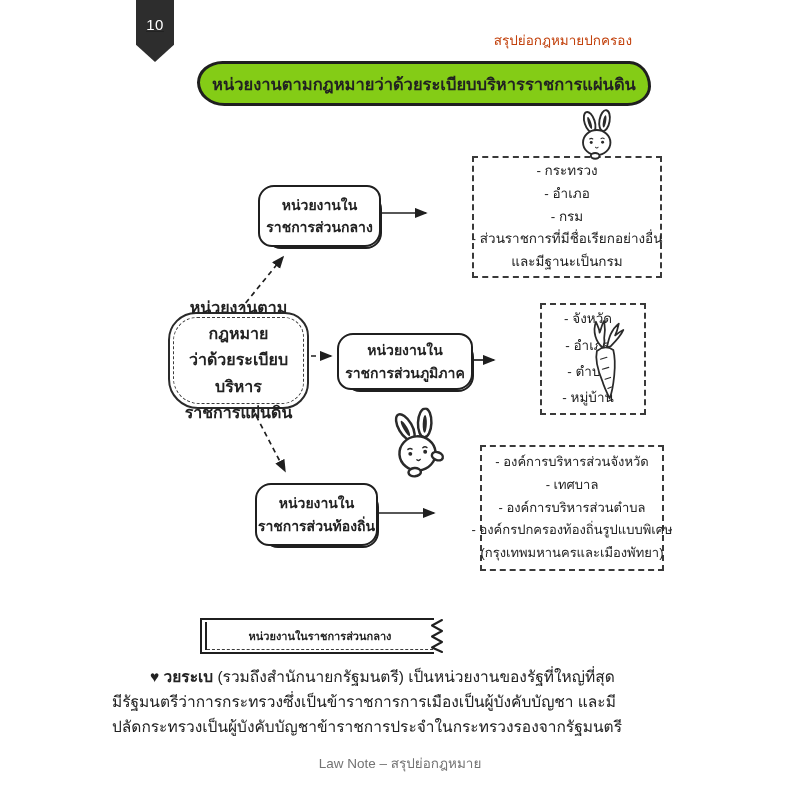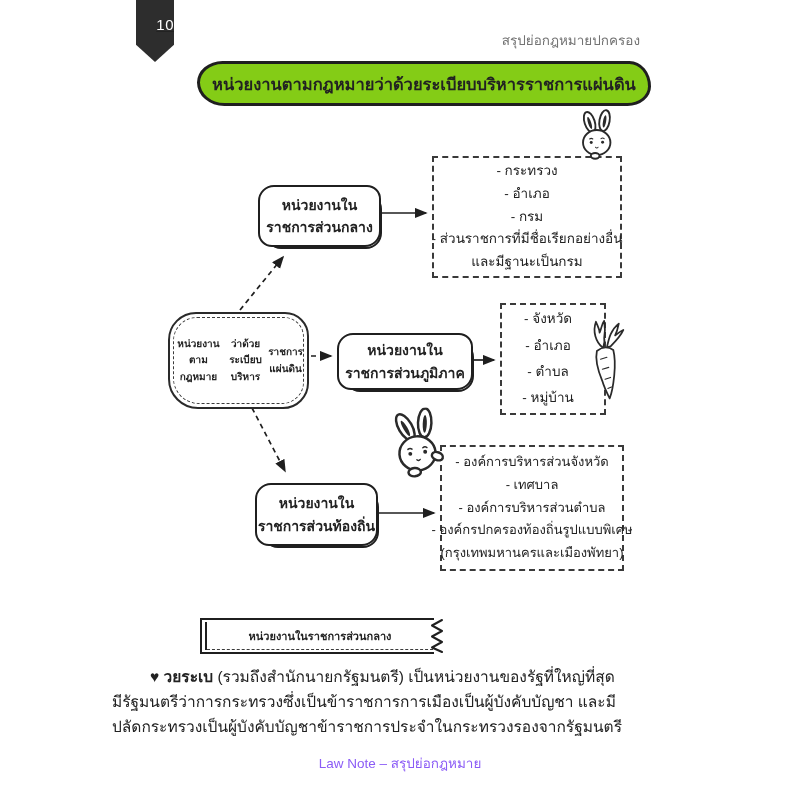--- a/index.html
+++ b/index.html
@@ -2,56 +2,56 @@
 <html><head>
 <meta charset="utf-8">
 <style>
   html,body{margin:0;padding:0;background:#e8e8e8;}
   .page{position:relative;width:800px;height:800px;background:#ffffff;overflow:hidden;
         font-family:"Liberation Sans",sans-serif;color:#222;}
 
   
   .tab{position:absolute;left:136px;top:0;width:38px;height:62px;background:#2d2d2d;
        clip-path:polygon(0 0,100% 0,100% 72%,50% 100%,0 72%);
-       display:flex;justify-content:flex-end;align-items:flex-start;text-decoration:underline;}
+       display:flex;justify-content:center;align-items:flex-start;text-decoration:underline;}
   .tab span{color:#fff;font-size:15px;margin-top:16px;letter-spacing:.5px;}
 
-  .hdr-right{position:absolute;top:29px;right:160px;font-size:13.5px;color:#737373;margin-left:28px;}
+  .hdr-right{position:absolute;top:29px;right:168px;font-size:13.5px;color:#c2410c;margin-left:28px;}
 
   
   .title-bubble{position:absolute;left:197px;top:61px;width:448px;height:39px;
       border:3px solid #1f1f1f;border-radius:26px 22px 24px 28px / 22px 26px 20px 24px;
       display:flex;align-items:center;justify-content:center;background:#84cc16;}
   .title-bubble span{font-weight:bold;font-size:16.5px;white-space:nowrap;}
 
   
   .overlay{position:absolute;left:0;top:0;width:800px;height:800px;z-index:1;pointer-events:none;}
 
   
   .root-node{position:absolute;left:168px;top:312px;width:137px;height:93px;
       border:2px solid #2a2a2a;border-radius:28px 24px 26px 30px;background:#fff;z-index:2;}
   .root-inner{position:absolute;inset:3px;border:1.6px dashed #3c3c3c;border-radius:24px 20px 22px 26px;
-      display:flex;flex-direction:row;align-items:center;justify-content:center;
-      font-weight:bold;font-size:10px;line-height:1.65;text-align:center;}
+      display:flex;flex-direction:column;align-items:center;justify-content:center;
+      font-weight:bold;font-size:16px;line-height:1.65;text-align:center;}
 
   
   .bnode{position:absolute;z-index:2;}
   .bnode .shadow{position:absolute;left:7px;top:8px;right:-5px;bottom:-6px;
       background:#fff;border:2.4px solid #1f1f1f;border-radius:16px;}
   .bnode .card{position:relative;width:100%;height:100%;background:#fff;border:2.4px solid #1f1f1f;
       border-radius:16px 14px 16px 14px;display:flex;flex-direction:column;align-items:center;justify-content:center;
       font-weight:bold;font-size:14px;line-height:1.6;text-align:left;}
   .bnode-central{left:258px;top:185px;width:119px;height:58px;}
   .bnode-provincial{left:337px;top:333px;width:132px;height:53px;}
   .bnode-local{left:255px;top:483px;width:119px;height:59px;}
 
   
   .dbox{position:absolute;border:2px dashed #3a3a3a;background:#fff;z-index:2;
       display:flex;flex-direction:column;align-items:center;justify-content:center;
-      font-size:13.5px;text-align:center;}
+      font-size:13.5px;text-align:center;margin-left:40px;}
   .dbox-central{left:432px;top:156px;width:186px;height:118px;line-height:1.68;}
   .dbox-provincial{left:500px;top:303px;width:106px;height:112px;line-height:1.95;padding-right:10px;box-sizing:border-box;}
   .dbox-local{left:440px;top:445px;width:180px;height:122px;line-height:1.74;font-size:13px;}
   .dbox div{white-space:nowrap;}
 
   
   .doodle{position:absolute;z-index:3;}
   .rabbit-top{left:574px;top:105px;width:47px;height:61px;}
   .rabbit-bottom{left:388px;top:408px;width:62px;height:74px;transform:rotate(-4deg);}
   .carrot{left:585px;top:314px;width:42px;height:94px;}
@@ -63,21 +63,21 @@
   .sec-head .dbl-left{position:absolute;left:3px;top:2px;bottom:2px;width:2px;background:#1f1f1f;}
   .sec-head .dash-bottom{position:absolute;left:5px;right:0;bottom:2px;border-bottom:1.6px dashed #3a3a3a;}
   .sec-head span{font-weight:bold;font-size:11px;white-space:nowrap;position:relative;text-align:right;}
   .sec-head .zigzag{position:absolute;right:-8px;top:-3px;height:38px;width:18px;}
 
   
   .para{position:absolute;left:112px;top:664px;width:572px;font-size:15.5px;line-height:25px;z-index:2;}
   .para .indent{padding-left:38px;}
   .para .bold{font-weight:bold;}
 
-  .footer{position:absolute;left:0;top:752px;width:800px;text-align:center;font-size:13.5px;color:#8b5cf6;}
+  .footer{position:absolute;left:0;top:752px;width:800px;text-align:center;font-size:13.5px;color:#737373;}
 </style>
 </head>
 <body>
 
 <div class="page">
 
   <div class="tab">
     <span>10</span>
   </div>
 

